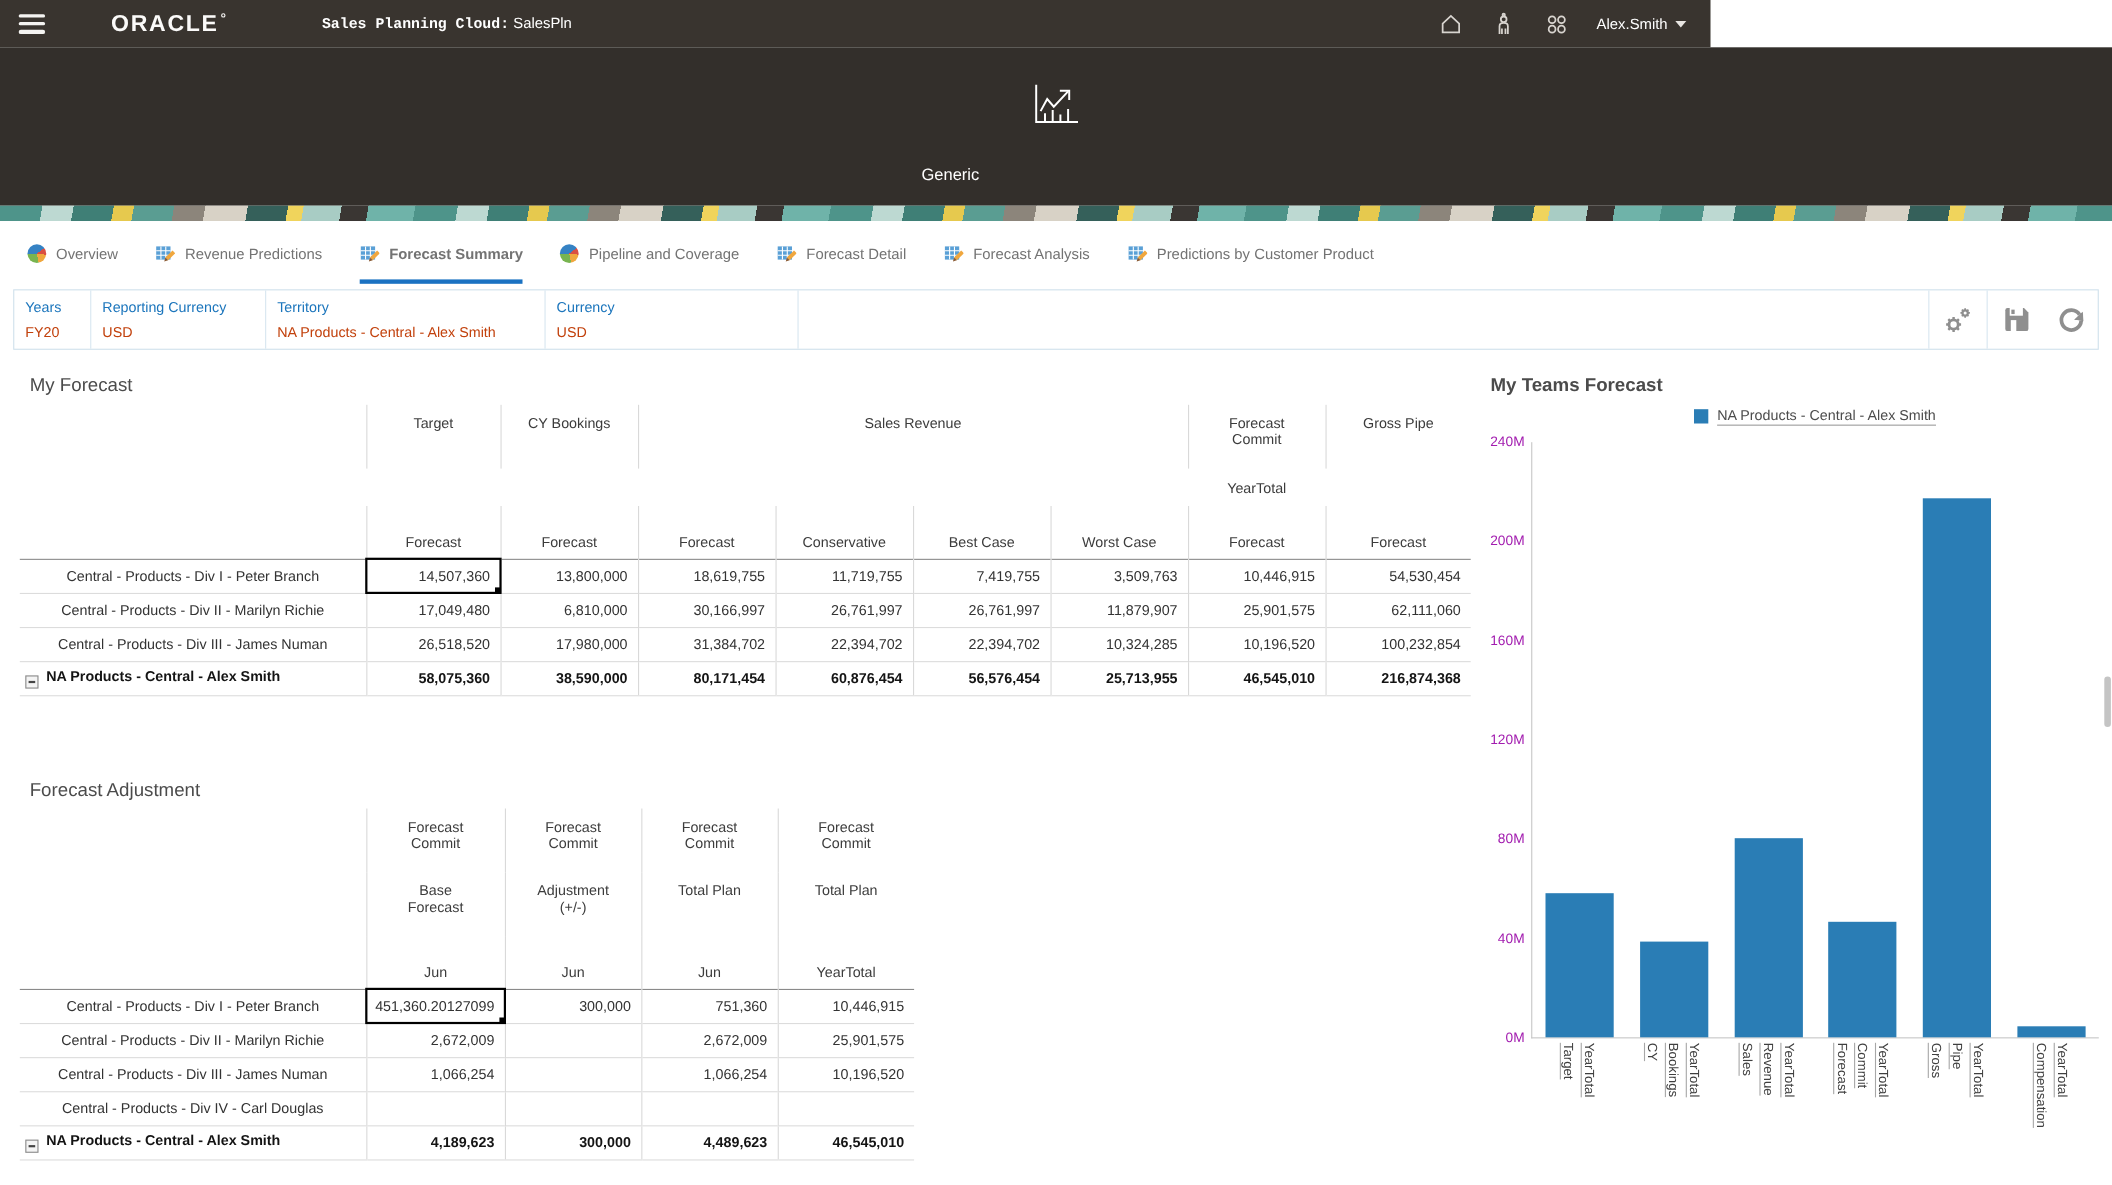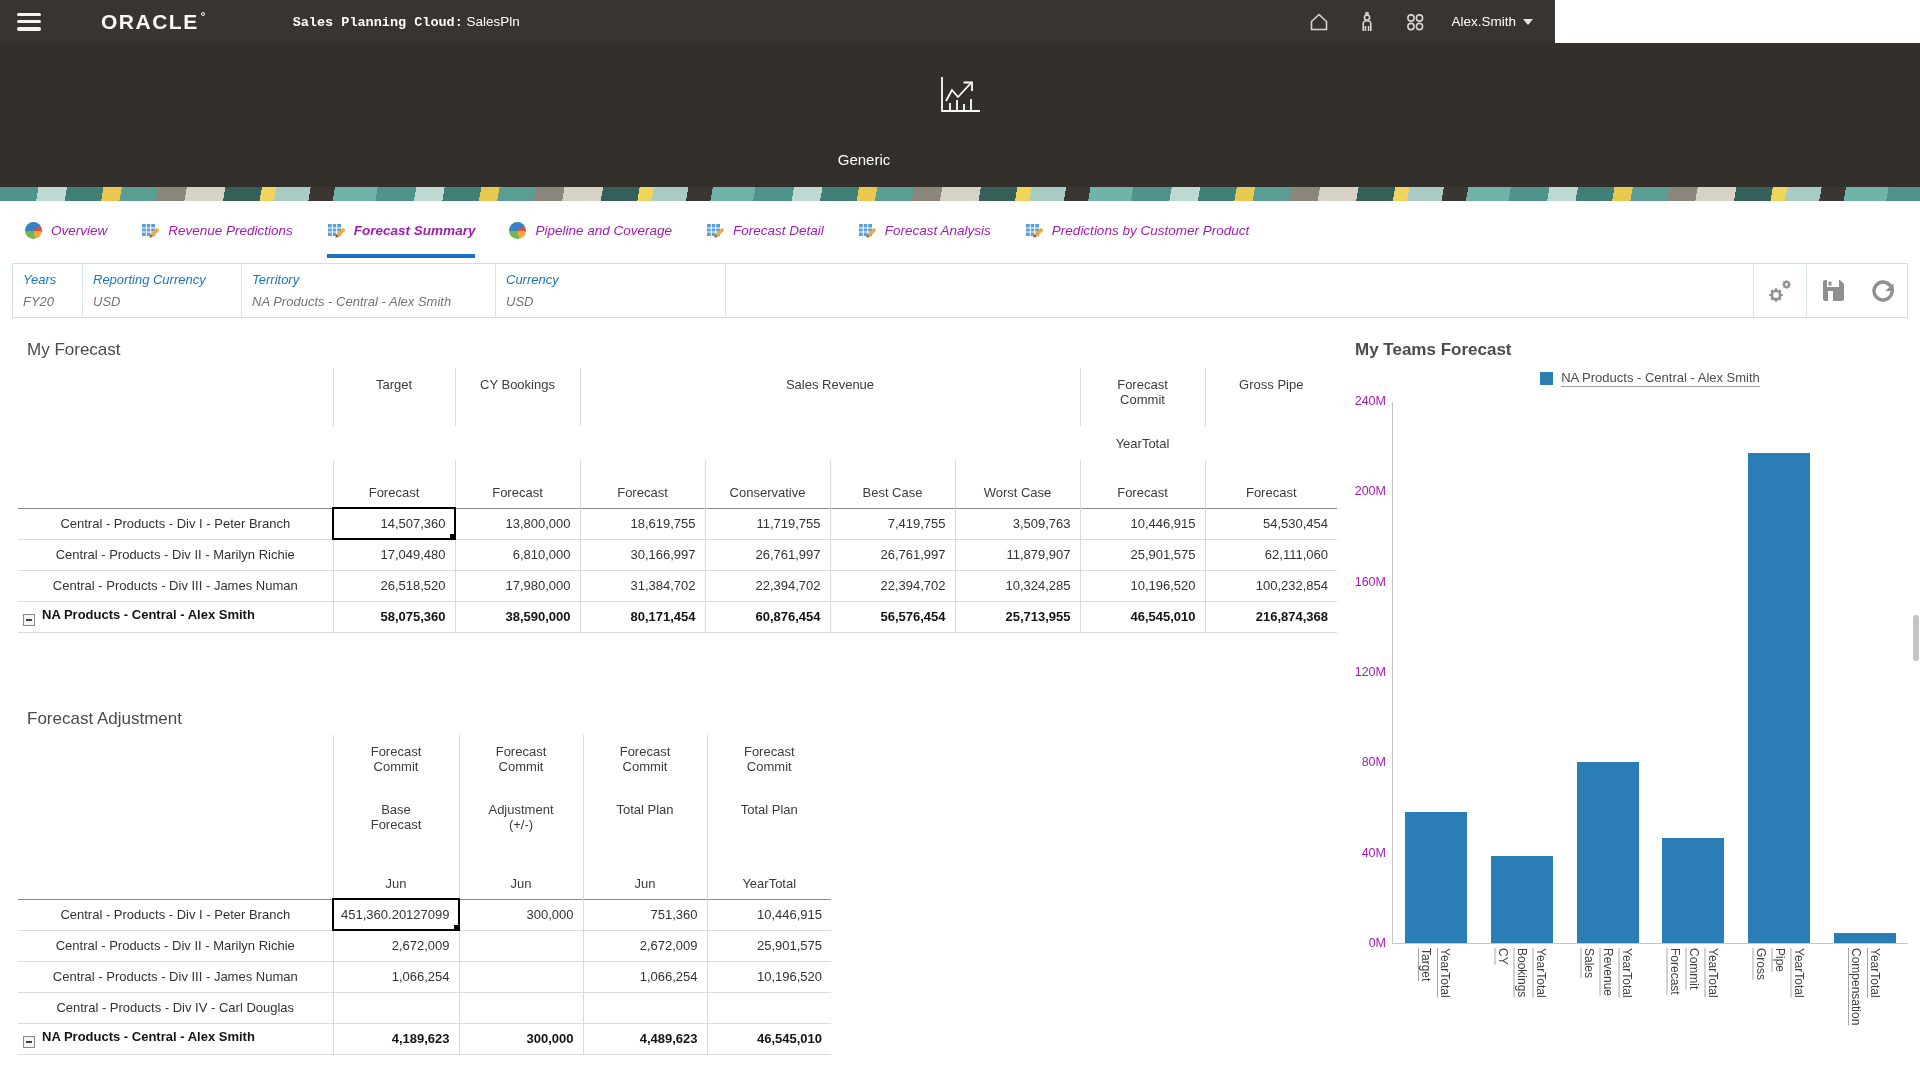--- a/index.html
+++ b/index.html
@@ -31,31 +31,31 @@
     background:
       repeating-linear-gradient(100deg,
         #4e948a 0 38px, #bdd9d2 38px 66px, #3f7f76 66px 102px, #e6c94e 102px 120px,
         #5a9d92 120px 156px, #8c857b 156px 184px, #d8d2c6 184px 222px, #35605a 222px 258px,
         #f0d45c 258px 272px, #a8ccc4 272px 306px, #3a3633 306px 330px, #6fb3a9 330px 372px);
   }
   #tab-scroll-thumb { position:absolute; left:930px; top:209px; width:57px; height:7px; border-radius:4px; background:#8f8f8f; cursor:pointer; }
 
   
   #tabs { position:absolute; left:0; top:201px; width:1920px; height:57px; background:#fff; display:flex; align-items:stretch; padding-left:25px; }
-  .tab { display:flex; align-items:center; gap:9px; margin-right:34px; cursor:pointer; color:#a21caf; font-size:13.5px; border-bottom:4px solid transparent; padding-top:6px;font-style:italic; }
+  .tab { display:flex; align-items:center; gap:9px; margin-right:34px; cursor:pointer; color:#737373; font-size:13.5px; border-bottom:4px solid transparent; padding-top:6px; }
   .tab.active { font-weight:bold; border-bottom-color:#1a72c2; }
   .icon-pie { width:17px; height:17px; border-radius:50%;
     background:conic-gradient(from -90deg, #3582c4 0 40%, #d94f43 40% 52%, #f0a73e 52% 72%, #78b450 72% 100%); }
   .icon-grid { width:18px; height:18px; position:relative; display:inline-block; }
 
   
-  #pov { position:absolute; left:12px; top:263px; width:1896px; height:55px; border:1px solid #cfe0ec; background:#fff; display:flex;font-style:italic; }
+  #pov { position:absolute; left:12px; top:263px; width:1896px; height:55px; border:1px solid #cfe0ec; background:#fff; display:flex; }
   .pov-block { padding:8px 0 0 10px; border-right:1px solid #d8e6f0; }
   .pov-label { color:#1b75bc; font-size:13px; margin-bottom:7px; cursor:default; }
-  .pov-value { color:#737373; font-size:13px; cursor:pointer; }
+  .pov-value { color:#c2410c; font-size:13px; cursor:pointer; }
   #pov-actions { margin-left:auto; display:flex; align-items:center; }
   .pov-divider { width:1px; height:100%; background:#d8e6f0; }
   .act-btn { width:52px; height:100%; display:flex; align-items:center; justify-content:center; cursor:pointer; }
 
   
   .section-title { position:absolute; font-size:17px; font-weight:normal; color:#4b4b4b; }
   #mf-title { left:27px; top:340px; }
   #fa-title { left:27px; top:709px; }
 
   

